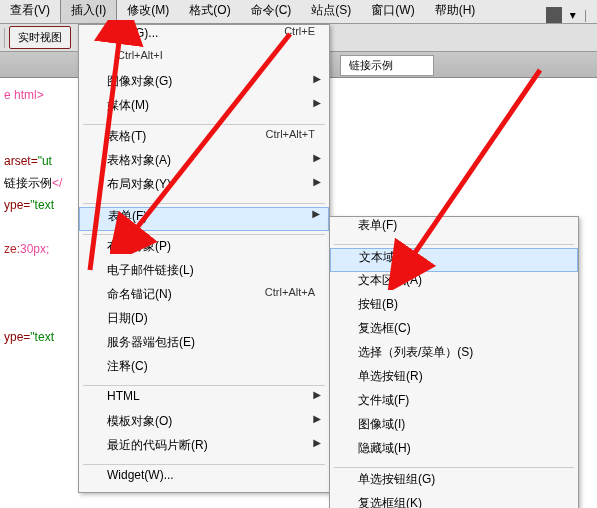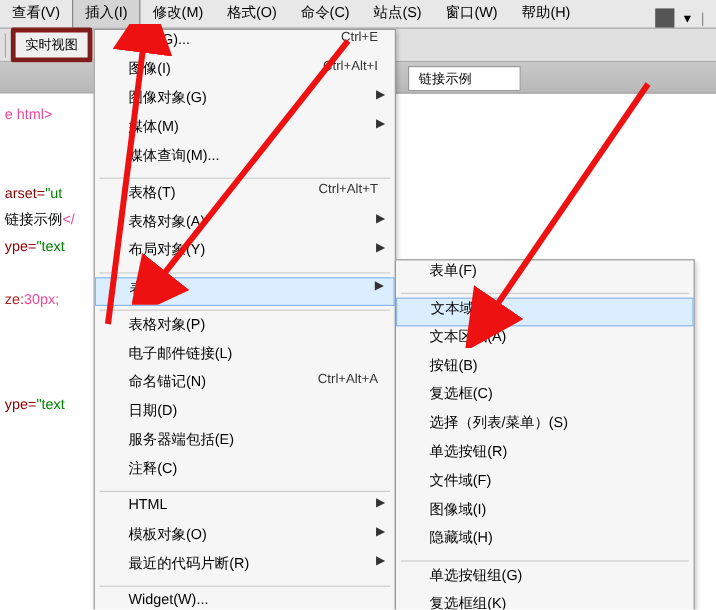--- a/index.html
+++ b/index.html
@@ -6,21 +6,21 @@
 body { background: #fff; width: 597px; height: 508px; overflow: hidden; position: relative; font-size: 12px; }
 
 .menubar { display: flex; background: #e8e8e8; border-bottom: 1px solid #999; height: 24px; align-items: flex-end; }
 .menubar-item { padding: 4px 10px; cursor: default; display: flex; align-items: center; }
 .menubar-item.active { background: #d4d4d4; border: 1px solid #888; border-bottom: none; }
 .menubar-extra { margin-left: auto; display: flex; align-items: center; gap: 8px; padding-right: 10px; }
 .menubar-extra .icon { width: 16px; height: 16px; background: #555; display: inline-block; }
 
 .toolbar { display: flex; background: #e0e0e0; border-bottom: 1px solid #999; height: 28px; align-items: center; gap: 4px; padding-left: 4px; }
 .toolbar .sep { width: 1px; height: 20px; background: #aaa; }
-.toolbar .btn { padding: 3px 8px; background: #f0f0f0; border: 4px solid #7f1d1d; border-radius: 2px; font-size: 11px; }
+.toolbar .btn { padding: 3px 8px; background: #f0f0f0; border: 1px solid #7f1d1d; border-radius: 2px; font-size: 11px; }
 
 .workspace-header { background: linear-gradient(#c8c8c8,#b8b8b8); height: 26px; border-bottom: 1px solid #888; position: relative; }
 .doc-title-box { position: absolute; left: 340px; top: 3px; background: #fff; border: 1px solid #999; padding: 2px 40px 2px 8px; font-size: 11px; }
 
 .editor { position: absolute; top: 78px; left: 0; width: 330px; height: 430px; background: #fff; padding: 6px 4px; font-family: Consolas, monospace; font-size: 12px; line-height: 22px; overflow: hidden; }
 .editor .tag { color: #ec4899; margin-top: 22px; }
 .editor .attr { color: #8b0000; }
 .editor .val { color: #008000; }
 .editor .sel { color: #b22222; text-align: right; }
 
@@ -94,33 +94,29 @@
   <div>&nbsp;</div>
   <div><span class="attr">ype=</span><span class="val">"text</span></div>
 </div>
 
 <div class="dropdown" id="insert-menu">
     <div class="menu-item">
       <span class="label">标签(G)...</span>
       <span class="shortcut">Ctrl+E</span>
     </div>
     <div class="menu-item">
-      <span class="label">图像(I)</span>
       <span class="shortcut">Ctrl+Alt+I</span>
     </div>
     <div class="menu-item">
       <span class="label">图像对象(G)</span>
       <span class="arrow">▶</span>
     </div>
     <div class="menu-item">
       <span class="label">媒体(M)</span>
       <span class="arrow">▶</span>
-    </div>
-    <div class="menu-item">
-      <span class="label">媒体查询(M)...</span>
     </div>
     <div class="menu-sep"></div>
     <div class="menu-item">
       <span class="label">表格(T)</span>
       <span class="shortcut">Ctrl+Alt+T</span>
     </div>
     <div class="menu-item">
       <span class="label">表格对象(A)</span>
       <span class="arrow">▶</span>
     </div>
@@ -128,21 +124,21 @@
       <span class="label">布局对象(Y)</span>
       <span class="arrow">▶</span>
     </div>
     <div class="menu-sep"></div>
     <div class="menu-item highlight">
       <span class="label">表单(F)</span>
       <span class="arrow">▶</span>
     </div>
     <div class="menu-sep"></div>
     <div class="menu-item">
-      <span class="label">表格对象(P)</span>
+      <span class="label">布局对象(P)</span>
     </div>
     <div class="menu-item">
       <span class="label">电子邮件链接(L)</span>
     </div>
     <div class="menu-item">
       <span class="label">命名锚记(N)</span>
       <span class="shortcut">Ctrl+Alt+A</span>
     </div>
     <div class="menu-item">
       <span class="label">日期(D)</span>

